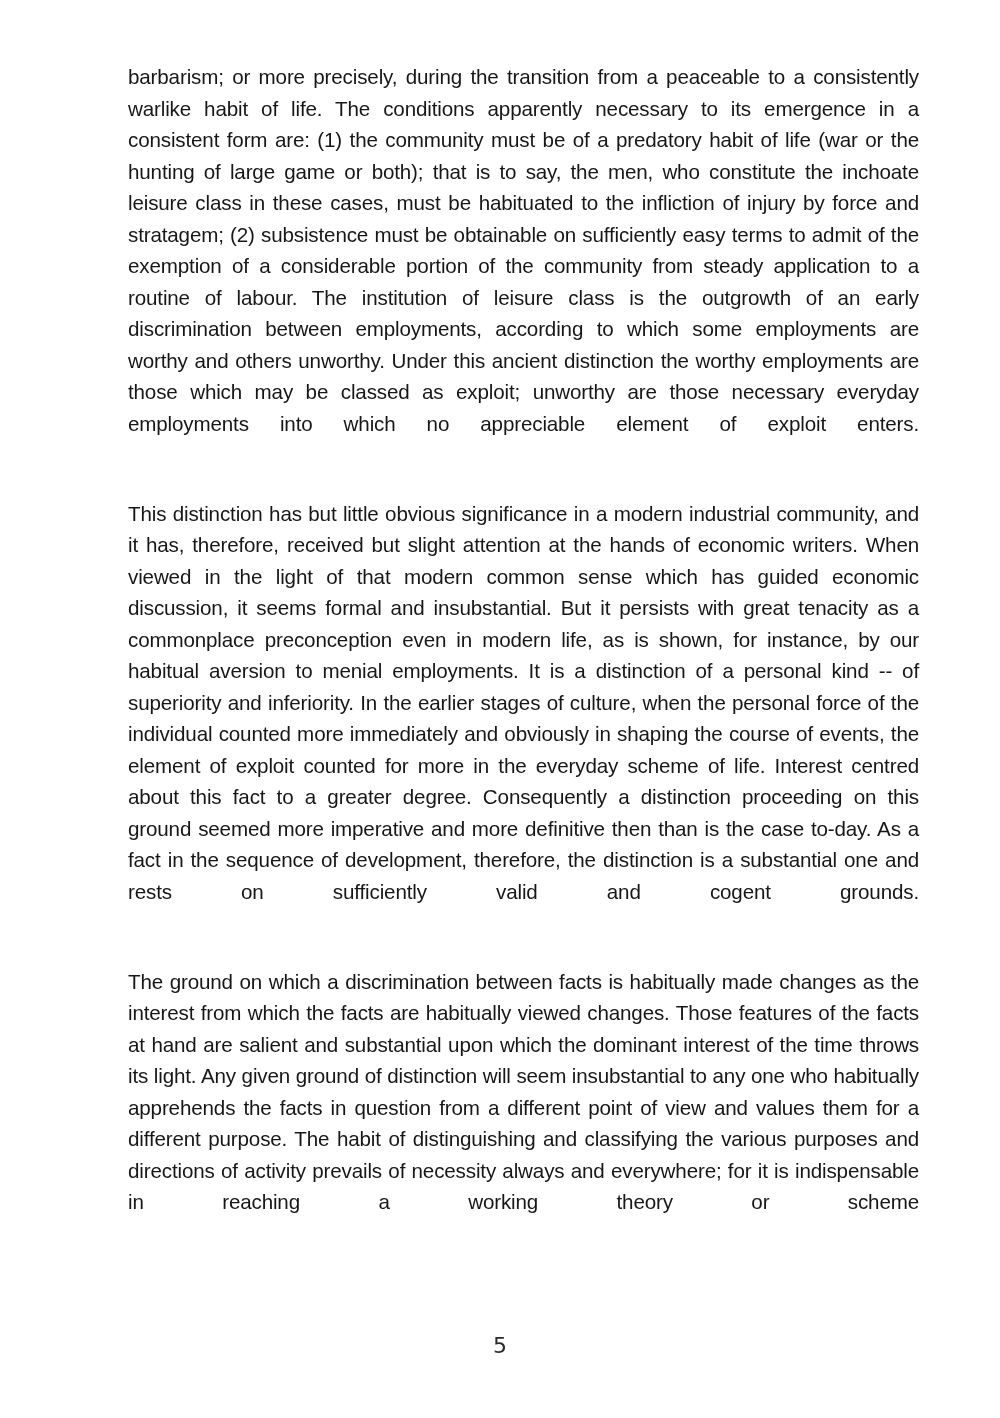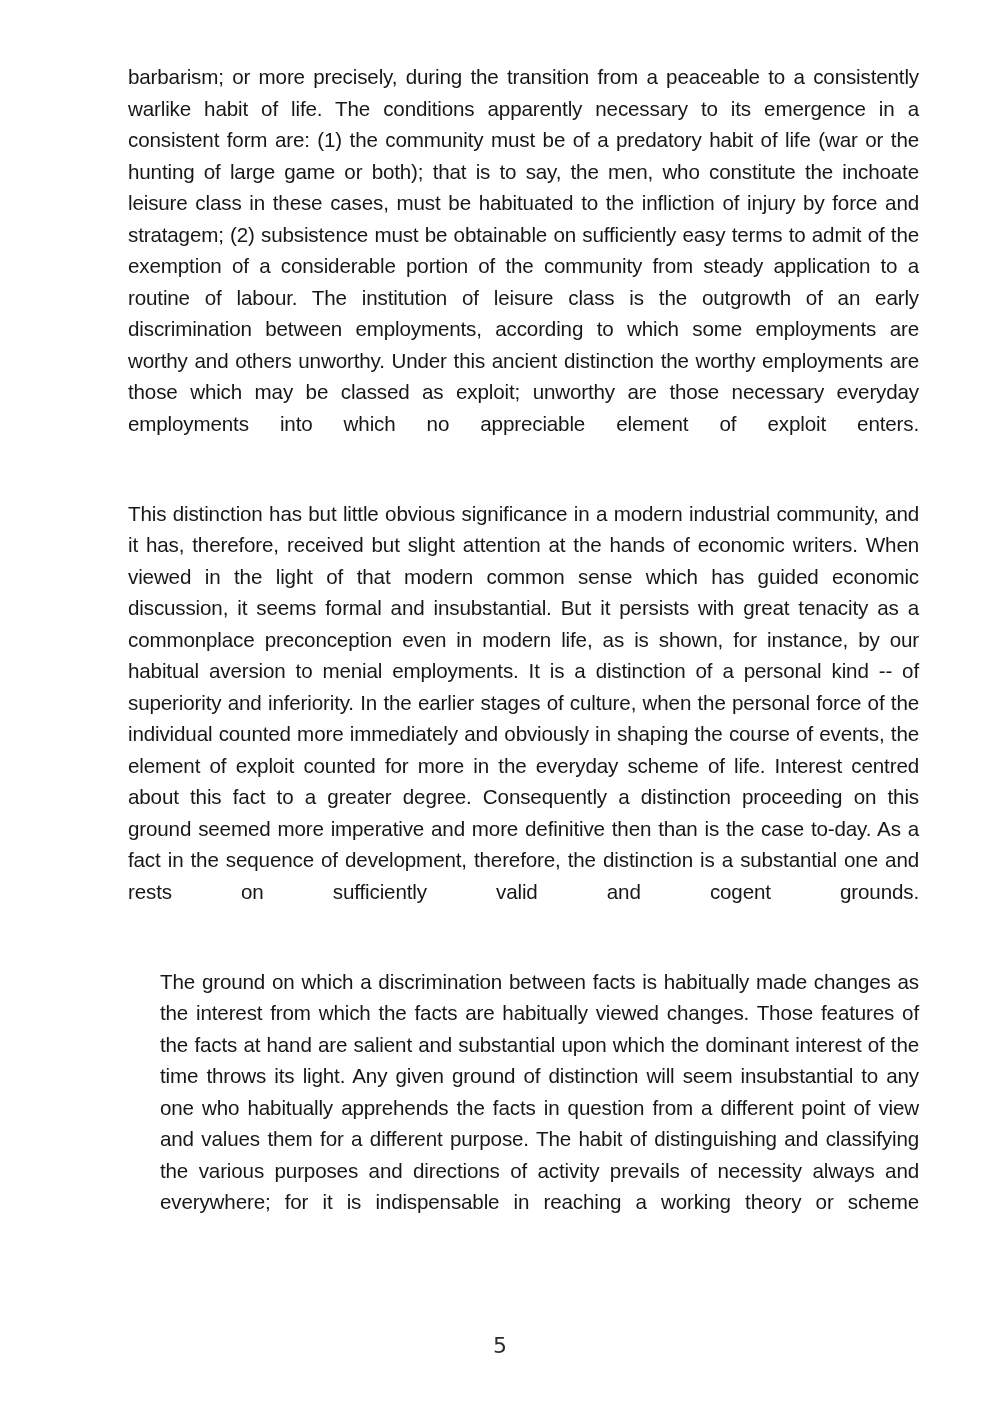--- a/index.html
+++ b/index.html
@@ -40,21 +40,20 @@
     font-size: 20.6px;
     line-height: 31.5px;
     letter-spacing: -0.15px;
     word-spacing: 0px;
     color: #171717;
     hyphens: none;
     -webkit-hyphens: none;
   }
   .paragraph:last-child {
     margin-bottom: 0;
-    margin-left: 32px;
   }
 
   
   .paragraph::after {
     content: "";
     display: inline-block;
     width: 100%;
   }
 
   #page-number {

